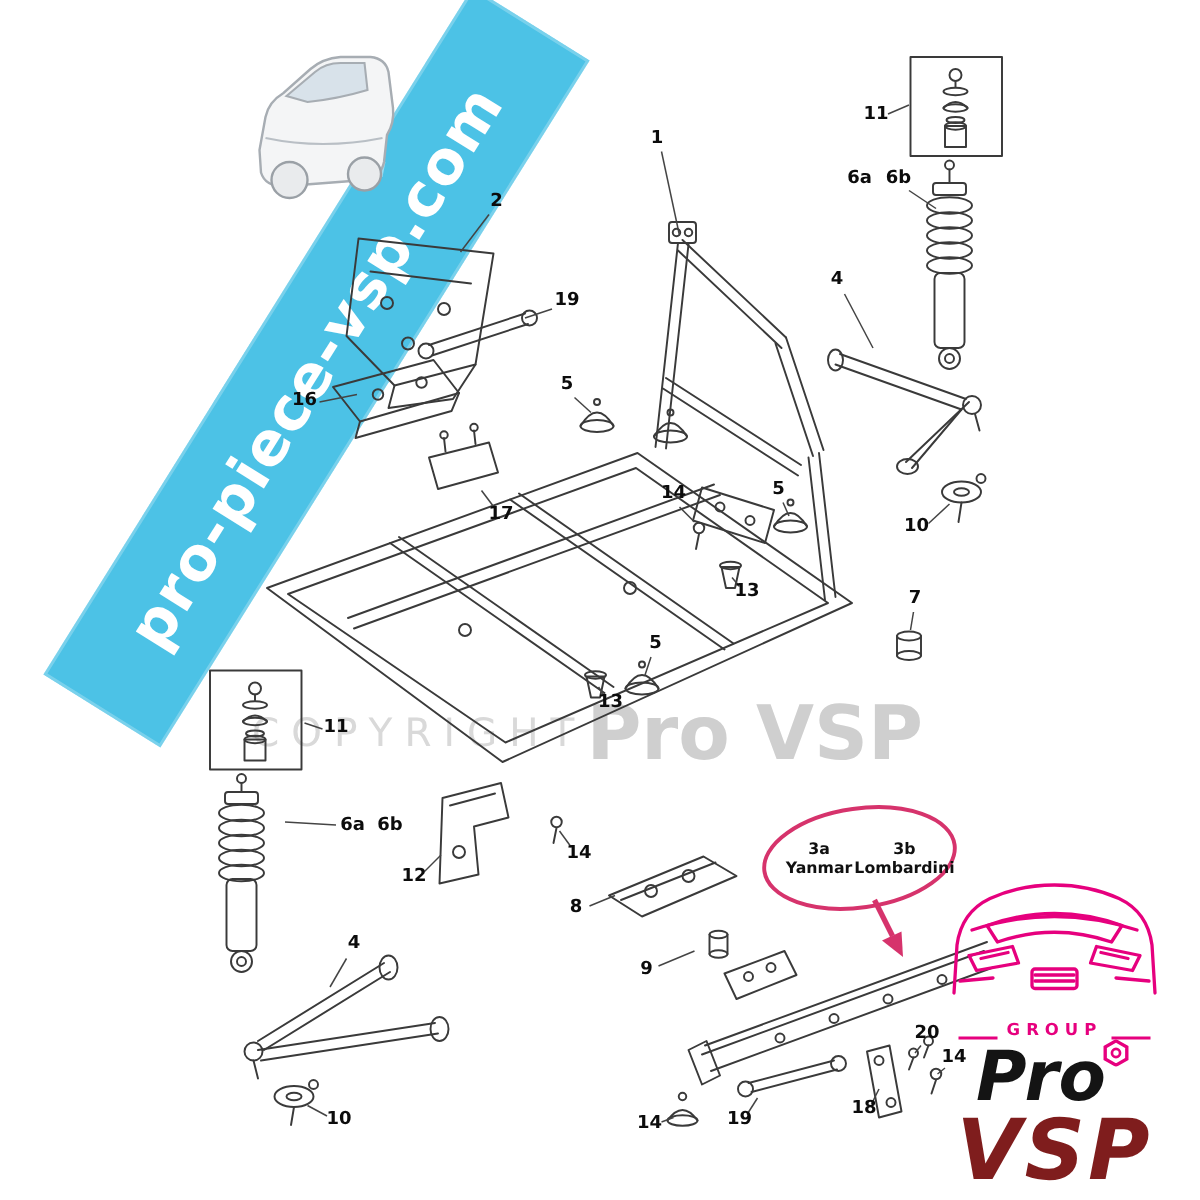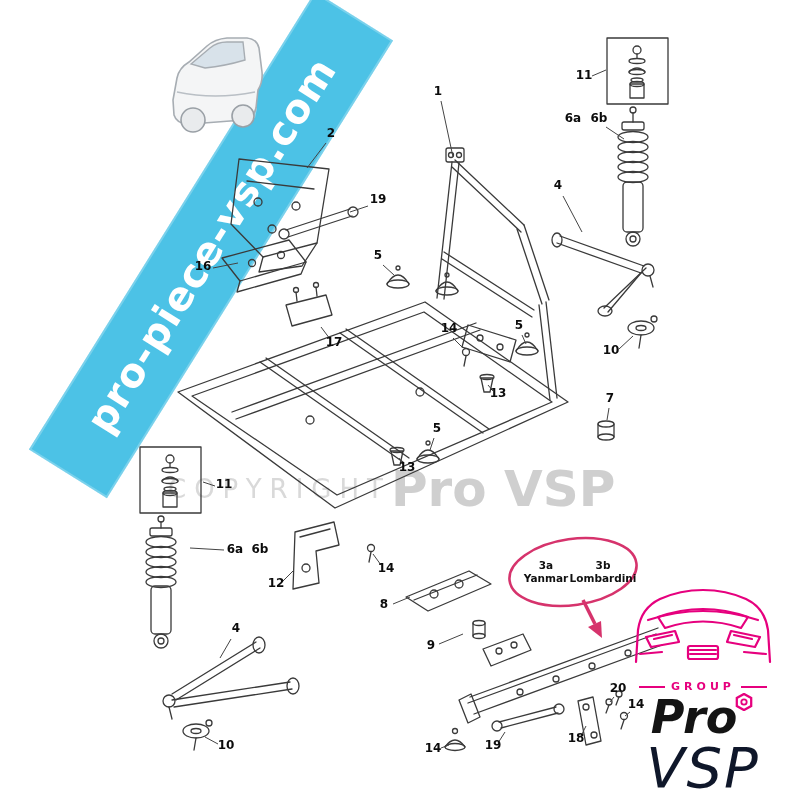--- a/index.html
+++ b/index.html
@@ -29,26 +29,26 @@
   .diagram .pink-thick{stroke:#d6336c;stroke-width:3.5;fill:none}
   .diagram .pink-fill{fill:#d6336c;stroke:none}
   .diagram .variant-txt{fill:#101010;stroke:none;font-size:10.5px;font-weight:bold;
     text-anchor:middle;font-family:"DejaVu Sans",sans-serif}
 
   
   .thumb{position:absolute;left:155px;top:20px;z-index:4}
 
   
   .logo{position:absolute;left:622px;top:584px;width:162px;z-index:5;text-align:center}
-  .logo-group-row{display:flex;align-items:center;justify-content:center;gap:6px;margin-top:0}
+  .logo-group-row{display:flex;align-items:flex-end;justify-content:center;gap:6px;margin-top:0}
   .gline{display:inline-block;width:26px;height:2px;background:#e6007e}
   .gtext{font-size:11px;font-weight:bold;letter-spacing:4px;color:#e6007e}
   .logo-pro{font-size:46px;font-weight:bold;font-style:italic;color:#141414;line-height:1.05}
   .logo-pro .nut{position:relative;top:-22px;left:-2px}
-  .logo-vsp{font-size:56px;font-weight:normal;font-style:italic;color:#0f172a;
+  .logo-vsp{font-size:56px;font-weight:bold;font-style:italic;color:#7f1d1d;
     line-height:.95;letter-spacing:2px}
 </style>
 </head>
 <body>
 
 <div class="stage">
 
   <div class="watermark">
     <span class="wm-caps">COPYRIGHT</span>
     <span class="wm-brand">Pro VSP</span>

